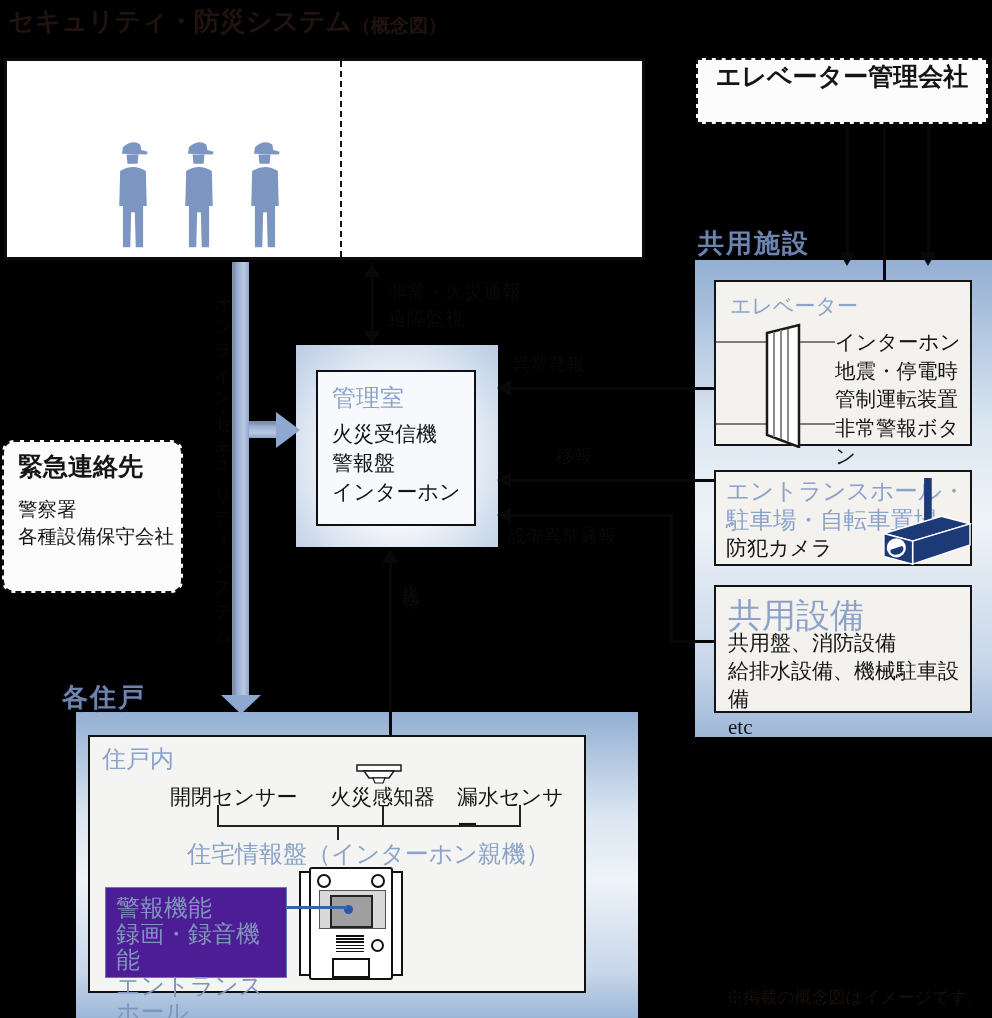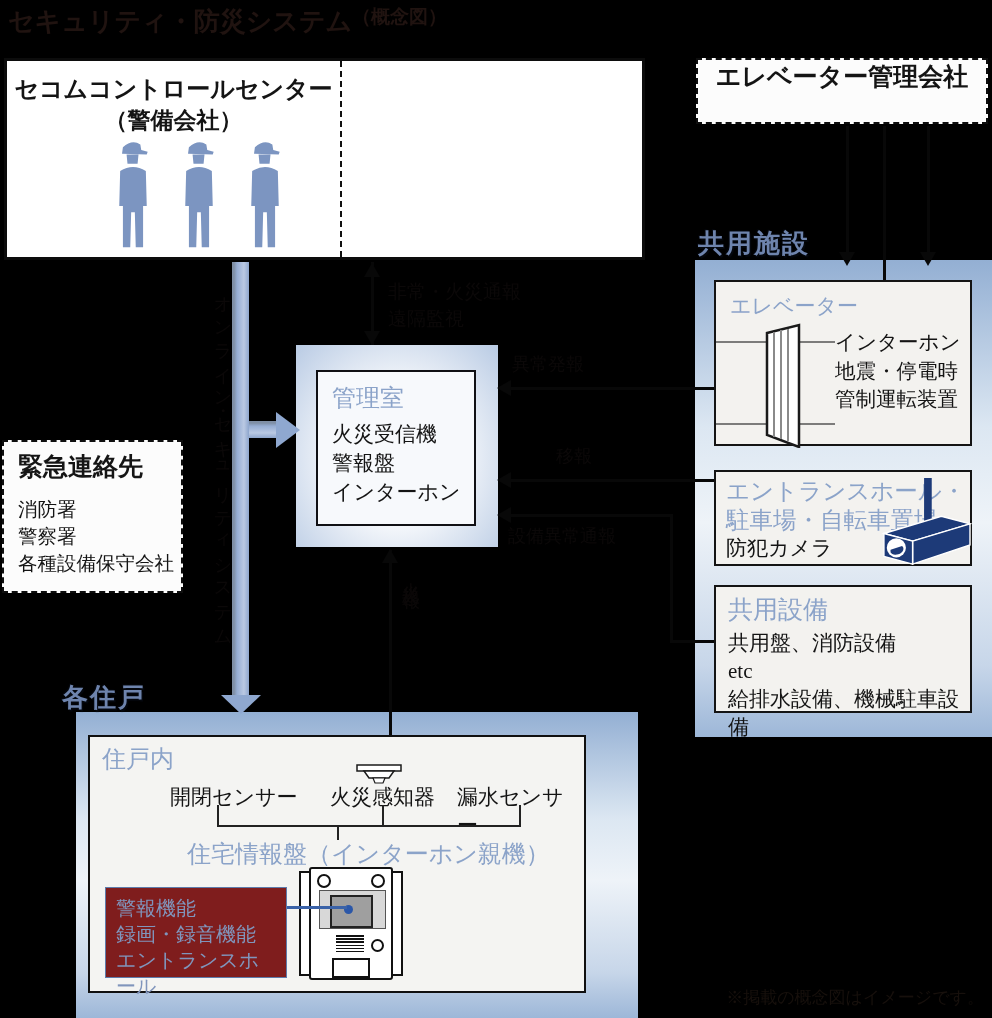--- a/index.html
+++ b/index.html
@@ -26,31 +26,27 @@
   .tri-left{border-top:8px solid transparent;border-bottom:8px solid transparent;border-right:14px solid #080808;}
   .pipe{background:linear-gradient(to right,#7f8fa6 0 12%,#96add3 30%,#bac9e3 70%,#8ea6cd 100%);z-index:4;}
   .pipe-h{background:linear-gradient(to bottom,#7f8fa6 0 12%,#96add3 30%,#bac9e3 70%,#8ea6cd 100%);z-index:4;}
   .vtext{writing-mode:vertical-rl;text-orientation:upright;letter-spacing:3px;z-index:2;}
 </style>
 </head>
 <body>
 
 <div id="stage">
 
-  <div class="abs" style="left:8px;top:4px;display:flex;align-items:flex-start;z-index:2;">
+  <div class="abs" style="left:8px;top:4px;display:flex;align-items:flex-end;z-index:2;">
     <span style="font-size:26px;font-weight:700;color:#201310;font-family:'Liberation Sans',sans-serif;">セキュリティ・防災システム</span>
     <span style="font-size:19px;font-weight:700;color:#201310;font-family:'Liberation Sans',sans-serif;">（概念図）</span>
   </div>
 
   <div class="abs wbox" style="left:4px;top:58px;width:641px;height:202px;">
 
-    <div class="abs" style="left:0;top:12px;width:333px;text-align:center;">
-      <div style="font-size:24px;font-weight:600;">セコムコントロールセンター</div>
-      <div style="font-size:23px;font-weight:600;">（警備会社）</div>
-    </div>
 
     <div class="abs" style="left:105px;top:78px;display:flex;gap:24px;">
       <svg width="42" height="110" viewBox="0 0 44 120">
         <path fill="#7c95c1" d="M11,9 Q21,0 30,6 L31,12 L38,14 L37,17 L10,16 Z M15,17 L28,17 L27,27 L16,27 Z M8,35 Q22,26 36,35 L37,73 L33,73 L33,118 L25,118 L24,80 L20,80 L19,118 L11,118 L11,73 L7,73 Z"></path>
       </svg>
       <svg width="42" height="110" viewBox="0 0 44 120">
         <path fill="#7c95c1" d="M11,9 Q21,0 30,6 L31,12 L38,14 L37,17 L10,16 Z M15,17 L28,17 L27,27 L16,27 Z M8,35 Q22,26 36,35 L37,73 L33,73 L33,118 L25,118 L24,80 L20,80 L19,118 L11,118 L11,73 L7,73 Z"></path>
       </svg>
       <svg width="42" height="110" viewBox="0 0 44 120">
         <path fill="#7c95c1" d="M11,9 Q21,0 30,6 L31,12 L38,14 L37,17 L10,16 Z M15,17 L28,17 L27,27 L16,27 Z M8,35 Q22,26 36,35 L37,73 L33,73 L33,118 L25,118 L24,80 L20,80 L19,118 L11,118 L11,73 L7,73 Z"></path>
@@ -83,45 +79,46 @@
       <line x1="83" y1="104" x2="119" y2="104" stroke="#555" stroke-width="1.5"></line>
       <polygon points="51,13 83,5 83,127 51,115" fill="#ffffff" stroke="#1a1a1a" stroke-width="2.5"></polygon>
       <line x1="58" y1="12" x2="58" y2="117" stroke="#8a8a8a" stroke-width="2"></line>
       <line x1="65" y1="10" x2="65" y2="119" stroke="#8a8a8a" stroke-width="2"></line>
       <line x1="72" y1="9" x2="72" y2="121" stroke="#8a8a8a" stroke-width="2"></line>
     </svg>
     <div class="abs ink" style="left:119px;top:46px;font-size:20.5px;line-height:28.5px;">
       <div>インターホン</div>
       <div>地震・停電時</div>
       <div>管制運転装置</div>
+      <div>非常警報ボタン</div>
     </div>
   </div>
 
   <div class="abs gbox" style="left:714px;top:470px;width:258px;height:96px;overflow:visible;">
     <div class="abs blue-t" style="left:10px;top:5px;font-size:23.5px;line-height:29px;">
       <div>エントランスホール・</div>
       <div>駐車場・自転車置場</div>
     </div>
     <div class="abs ink" style="left:10px;top:62px;font-size:21px;">防犯カメラ</div>
     <svg class="abs" style="left:162px;top:6px;" width="96" height="88" viewBox="0 0 100 92">
       <rect x="48" y="0" width="8" height="48" fill="#1d3a78"></rect>
       <polygon points="6,58 66,40 96,48 36,66" fill="#1d3a78" stroke="#ffffff" stroke-width="1.5"></polygon>
       <polygon points="36,66 96,48 96,70 36,90" fill="#1d3a78" stroke="#ffffff" stroke-width="1.5"></polygon>
       <polygon points="6,58 36,66 36,90 6,82" fill="#1d3a78" stroke="#ffffff" stroke-width="1.5"></polygon>
       <circle cx="19" cy="73" r="10" fill="#ffffff"></circle>
       <path d="M13,75 a7,5 -20 1 0 12,-4" fill="#1d3a78"></path>
     </svg>
   </div>
 
   <div class="abs gbox" style="left:714px;top:585px;width:258px;height:128px;">
-    <div class="abs blue-t" style="left:12px;top:6px;font-size:25px;">共用設備</div>
+    <div class="abs blue-t" style="left:12px;top:6px;font-size:34px;">共用設備</div>
     <div class="abs ink" style="left:12px;top:42px;font-size:21px;line-height:28px;">
       <div>共用盤、消防設備</div>
+      <div>給排水設備、機械駐車設備</div>
       <div>etc</div>
-      <div>給排水設備、機械駐車設備</div>
     </div>
   </div>
 
   <div class="abs kline" style="left:500px;top:387px;width:214px;height:2.5px;"></div>
   <div class="abs tri tri-left" style="left:497px;top:380px;"></div>
   <div class="abs kline" style="left:500px;top:479px;width:214px;height:2.5px;"></div>
   <div class="abs tri tri-left" style="left:497px;top:472px;"></div>
   <div class="abs kline" style="left:500px;top:514px;width:172px;height:2.5px;"></div>
   <div class="abs tri tri-left" style="left:497px;top:507px;"></div>
   <div class="abs kline" style="left:670px;top:514px;width:2.5px;height:128px;"></div>
@@ -145,24 +142,23 @@
   <div class="abs tri tri-down" style="left:364px;top:331px;"></div>
   <div class="abs faint" style="left:388px;top:278px;font-size:19px;line-height:27px;">
     <div>非常・火災通報</div>
     <div>遠隔監視</div>
   </div>
 
   <div class="abs kline" style="left:389px;top:550px;width:2.5px;height:185px;"></div>
   <div class="abs tri tri-up" style="left:382px;top:549px;"></div>
   <div class="abs faint vtext" style="left:399px;top:568px;height:150px;font-size:18px;">火災移報</div>
 
-  <div class="abs dbox" style="left:2px;top:440px;width:181px;height:153px;">
+  <div class="abs dbox" style="left:2px;top:440px;width:181px;height:153px;border-radius:12px;">
     <div class="abs" style="left:14px;top:8px;font-size:25px;font-weight:600;color:#151515;">緊急連絡先</div>
     <div class="abs ink" style="left:14px;top:54px;font-size:19.5px;line-height:27px;">
-      <div>消防署</div>
       <div>警察署</div>
       <div>各種設備保守会社</div>
     </div>
   </div>
 
   <div class="abs pipe" style="left:232px;top:262px;width:17px;height:433px;"></div>
   <div class="abs" style="left:221px;top:695px;width:0;height:0;border-left:20px solid transparent;border-right:20px solid transparent;border-top:19px solid #8fa8d0;z-index:4;"></div>
   <div class="abs pipe-h" style="left:249px;top:421px;width:28px;height:17px;"></div>
   <div class="abs" style="left:276px;top:412px;width:0;height:0;border-top:18px solid transparent;border-bottom:18px solid transparent;border-left:24px solid #8fa8d0;z-index:4;"></div>
   <div class="abs faint vtext" style="left:211px;top:284px;height:400px;font-size:18px;">オンライン・セキュリティシステム</div>
@@ -198,21 +194,21 @@
       <div class="abs" style="left:18px;top:7px;width:10px;height:10px;border:2px solid #111;border-radius:50%;background:#fff;"></div>
       <div class="abs" style="left:72px;top:7px;width:10px;height:10px;border:2px solid #111;border-radius:50%;background:#fff;"></div>
       <div class="abs" style="left:20px;top:23px;width:65px;height:37px;background:#d8d8d8;border:1px solid #555;"></div>
       <div class="abs" style="left:31px;top:28px;width:39px;height:29px;background:#9f9f9f;border:2px solid #222;"></div>
       <div class="abs" style="left:45px;top:38px;width:9px;height:9px;border-radius:50%;background:#2b57a8;"></div>
       <div class="abs" style="left:37px;top:68px;width:28px;height:17px;background:repeating-linear-gradient(to bottom,#111 0 1.6px,#fff 1.6px 3.2px);"></div>
       <div class="abs" style="left:72px;top:72px;width:9px;height:9px;border:2px solid #111;border-radius:50%;background:#fff;"></div>
       <div class="abs" style="left:33px;top:91px;width:38px;height:20px;border:2px solid #111;background:#fff;box-sizing:border-box;"></div>
     </div>
 
-    <div class="abs" style="left:15px;top:150px;width:182px;height:91px;border:1.5px solid #5d7bab;background:#7f1d1d;box-sizing:border-box;padding:7px 10px;font-size:20px;line-height:26px;color:#8095bc;">
+    <div class="abs" style="left:15px;top:150px;width:182px;height:91px;border:1.5px solid #5d7bab;background:#4c1d95;box-sizing:border-box;padding:7px 10px;font-size:24px;line-height:26px;color:#8095bc;">
       <div>警報機能</div>
       <div>録画・録音機能</div>
       <div>エントランスホール</div>
     </div>
     <div class="abs" style="left:197px;top:169px;width:60px;height:2.5px;background:#3a62a8;"></div>
   </div>
 
   <div class="abs" style="right:8px;top:986px;font-size:17px;color:#17100c;z-index:2;">※掲載の概念図はイメージです。</div>
 
 </div>

